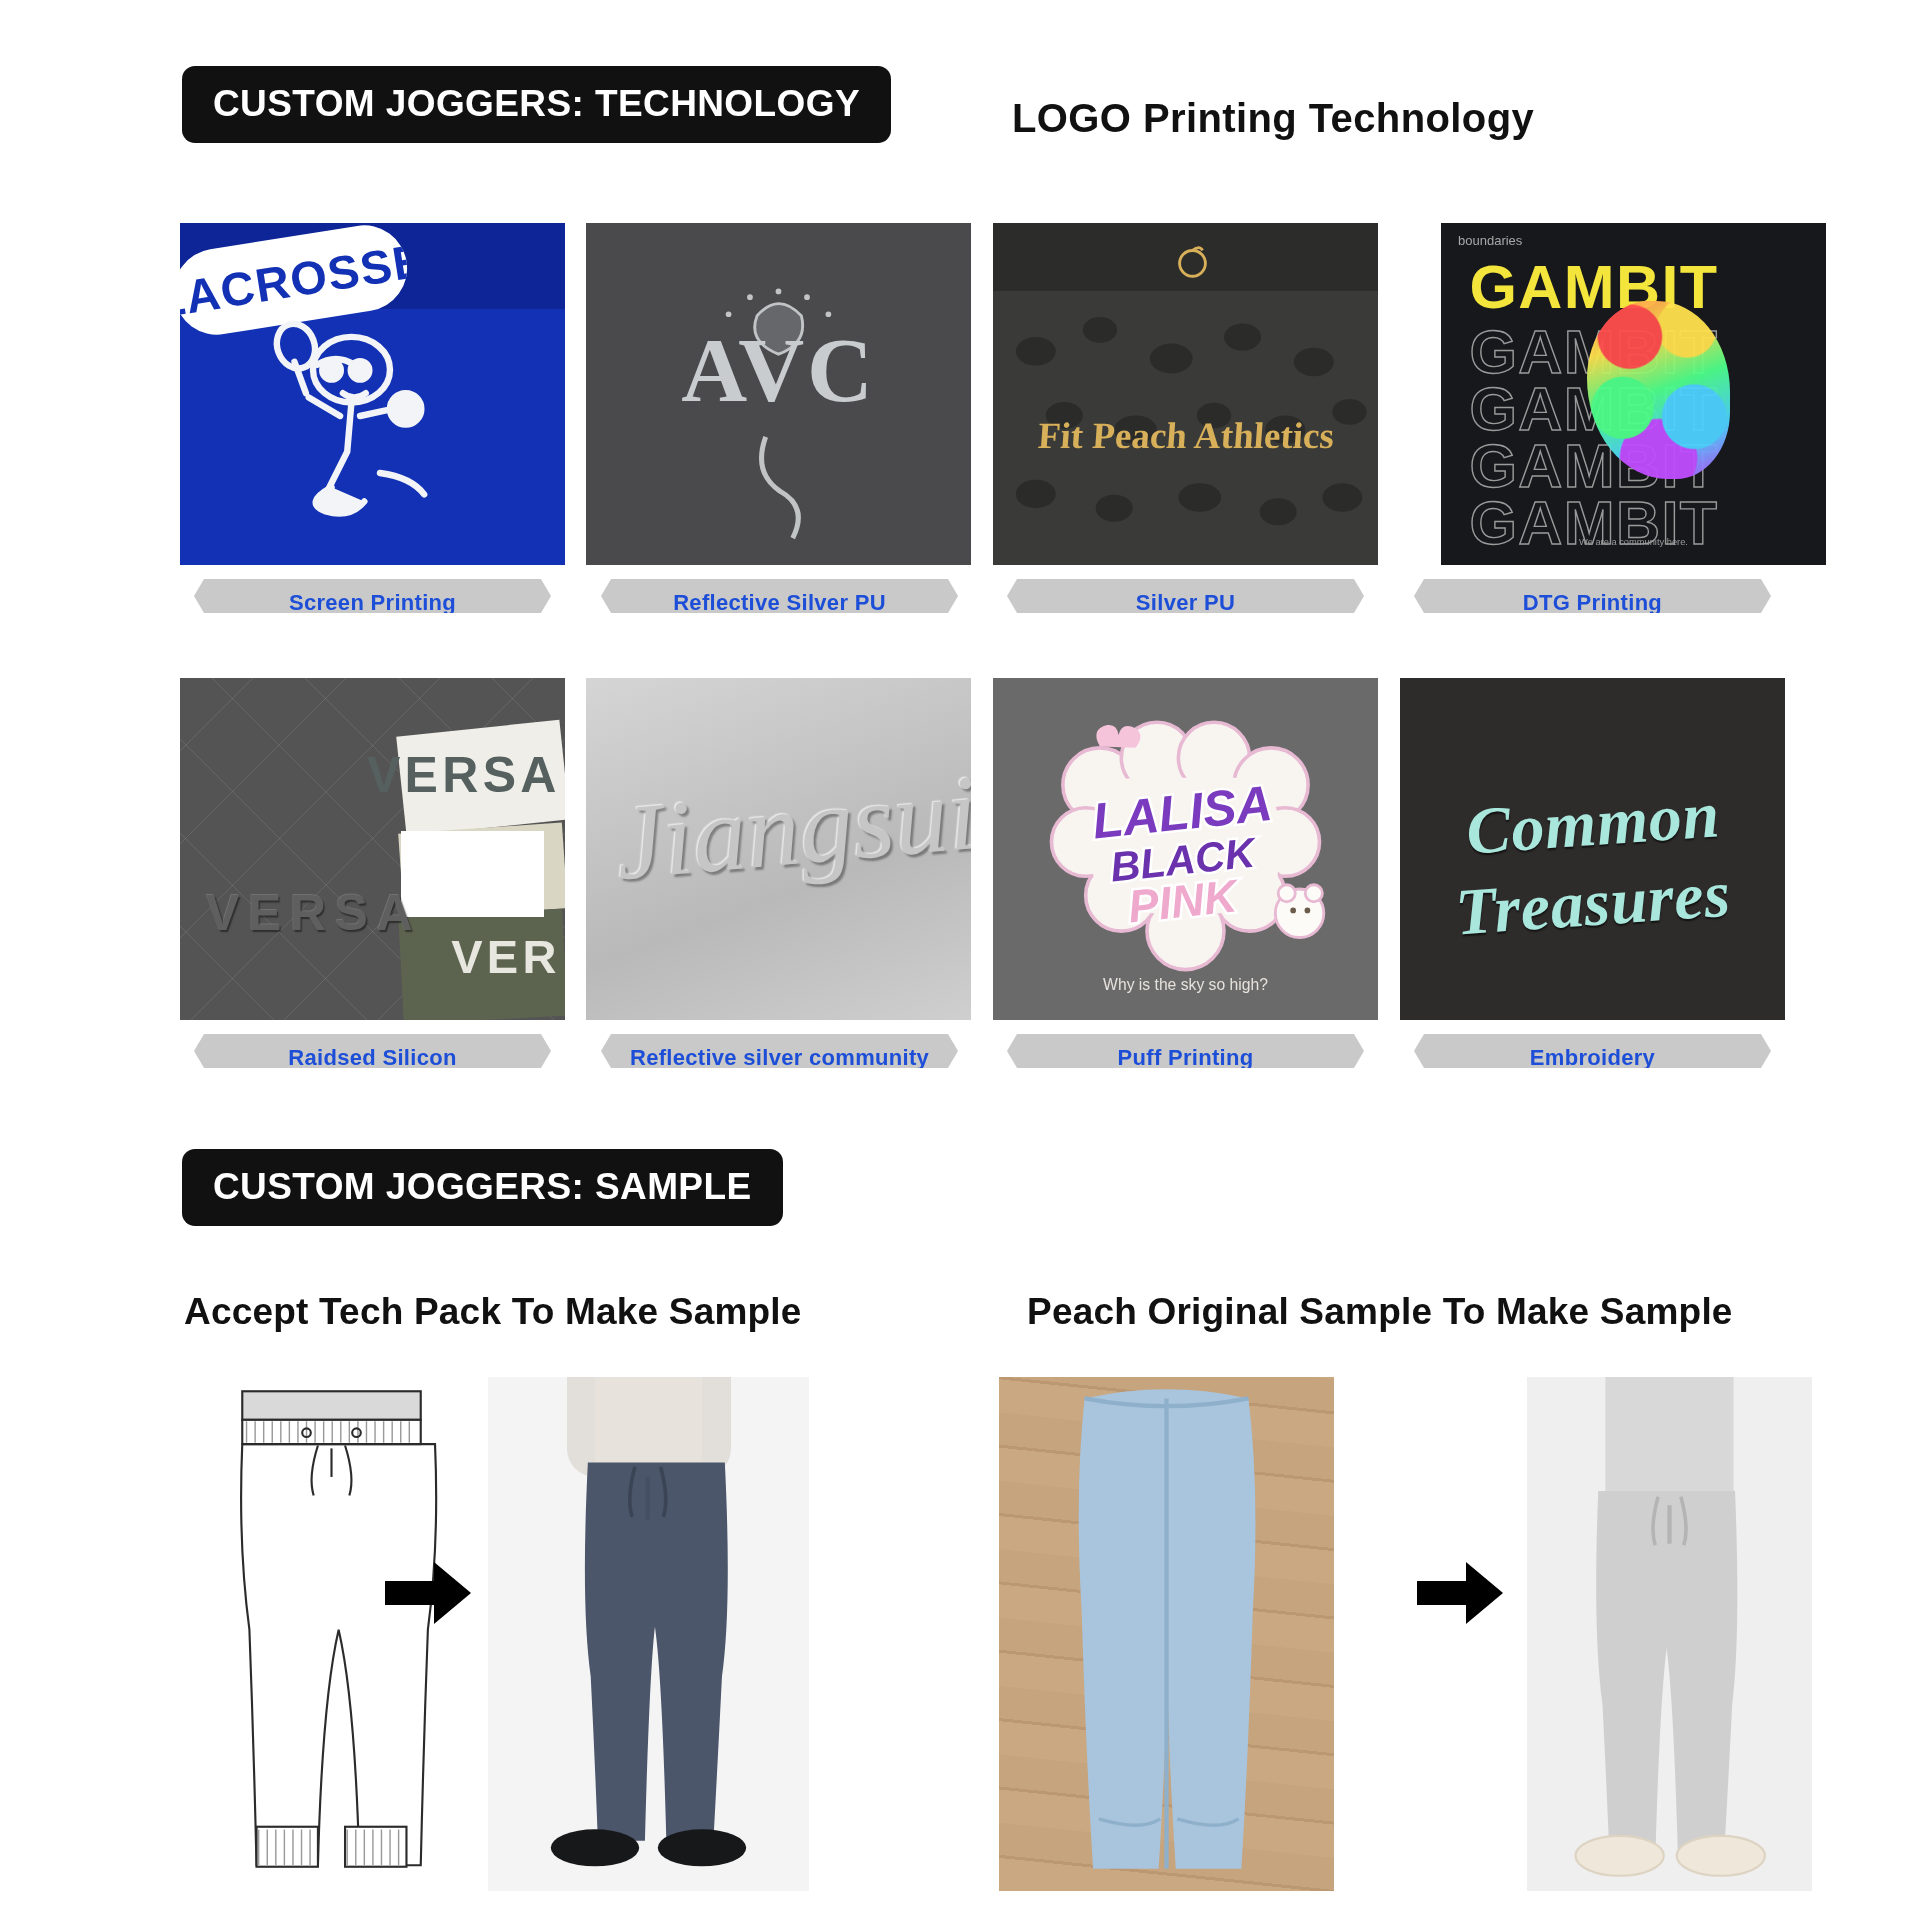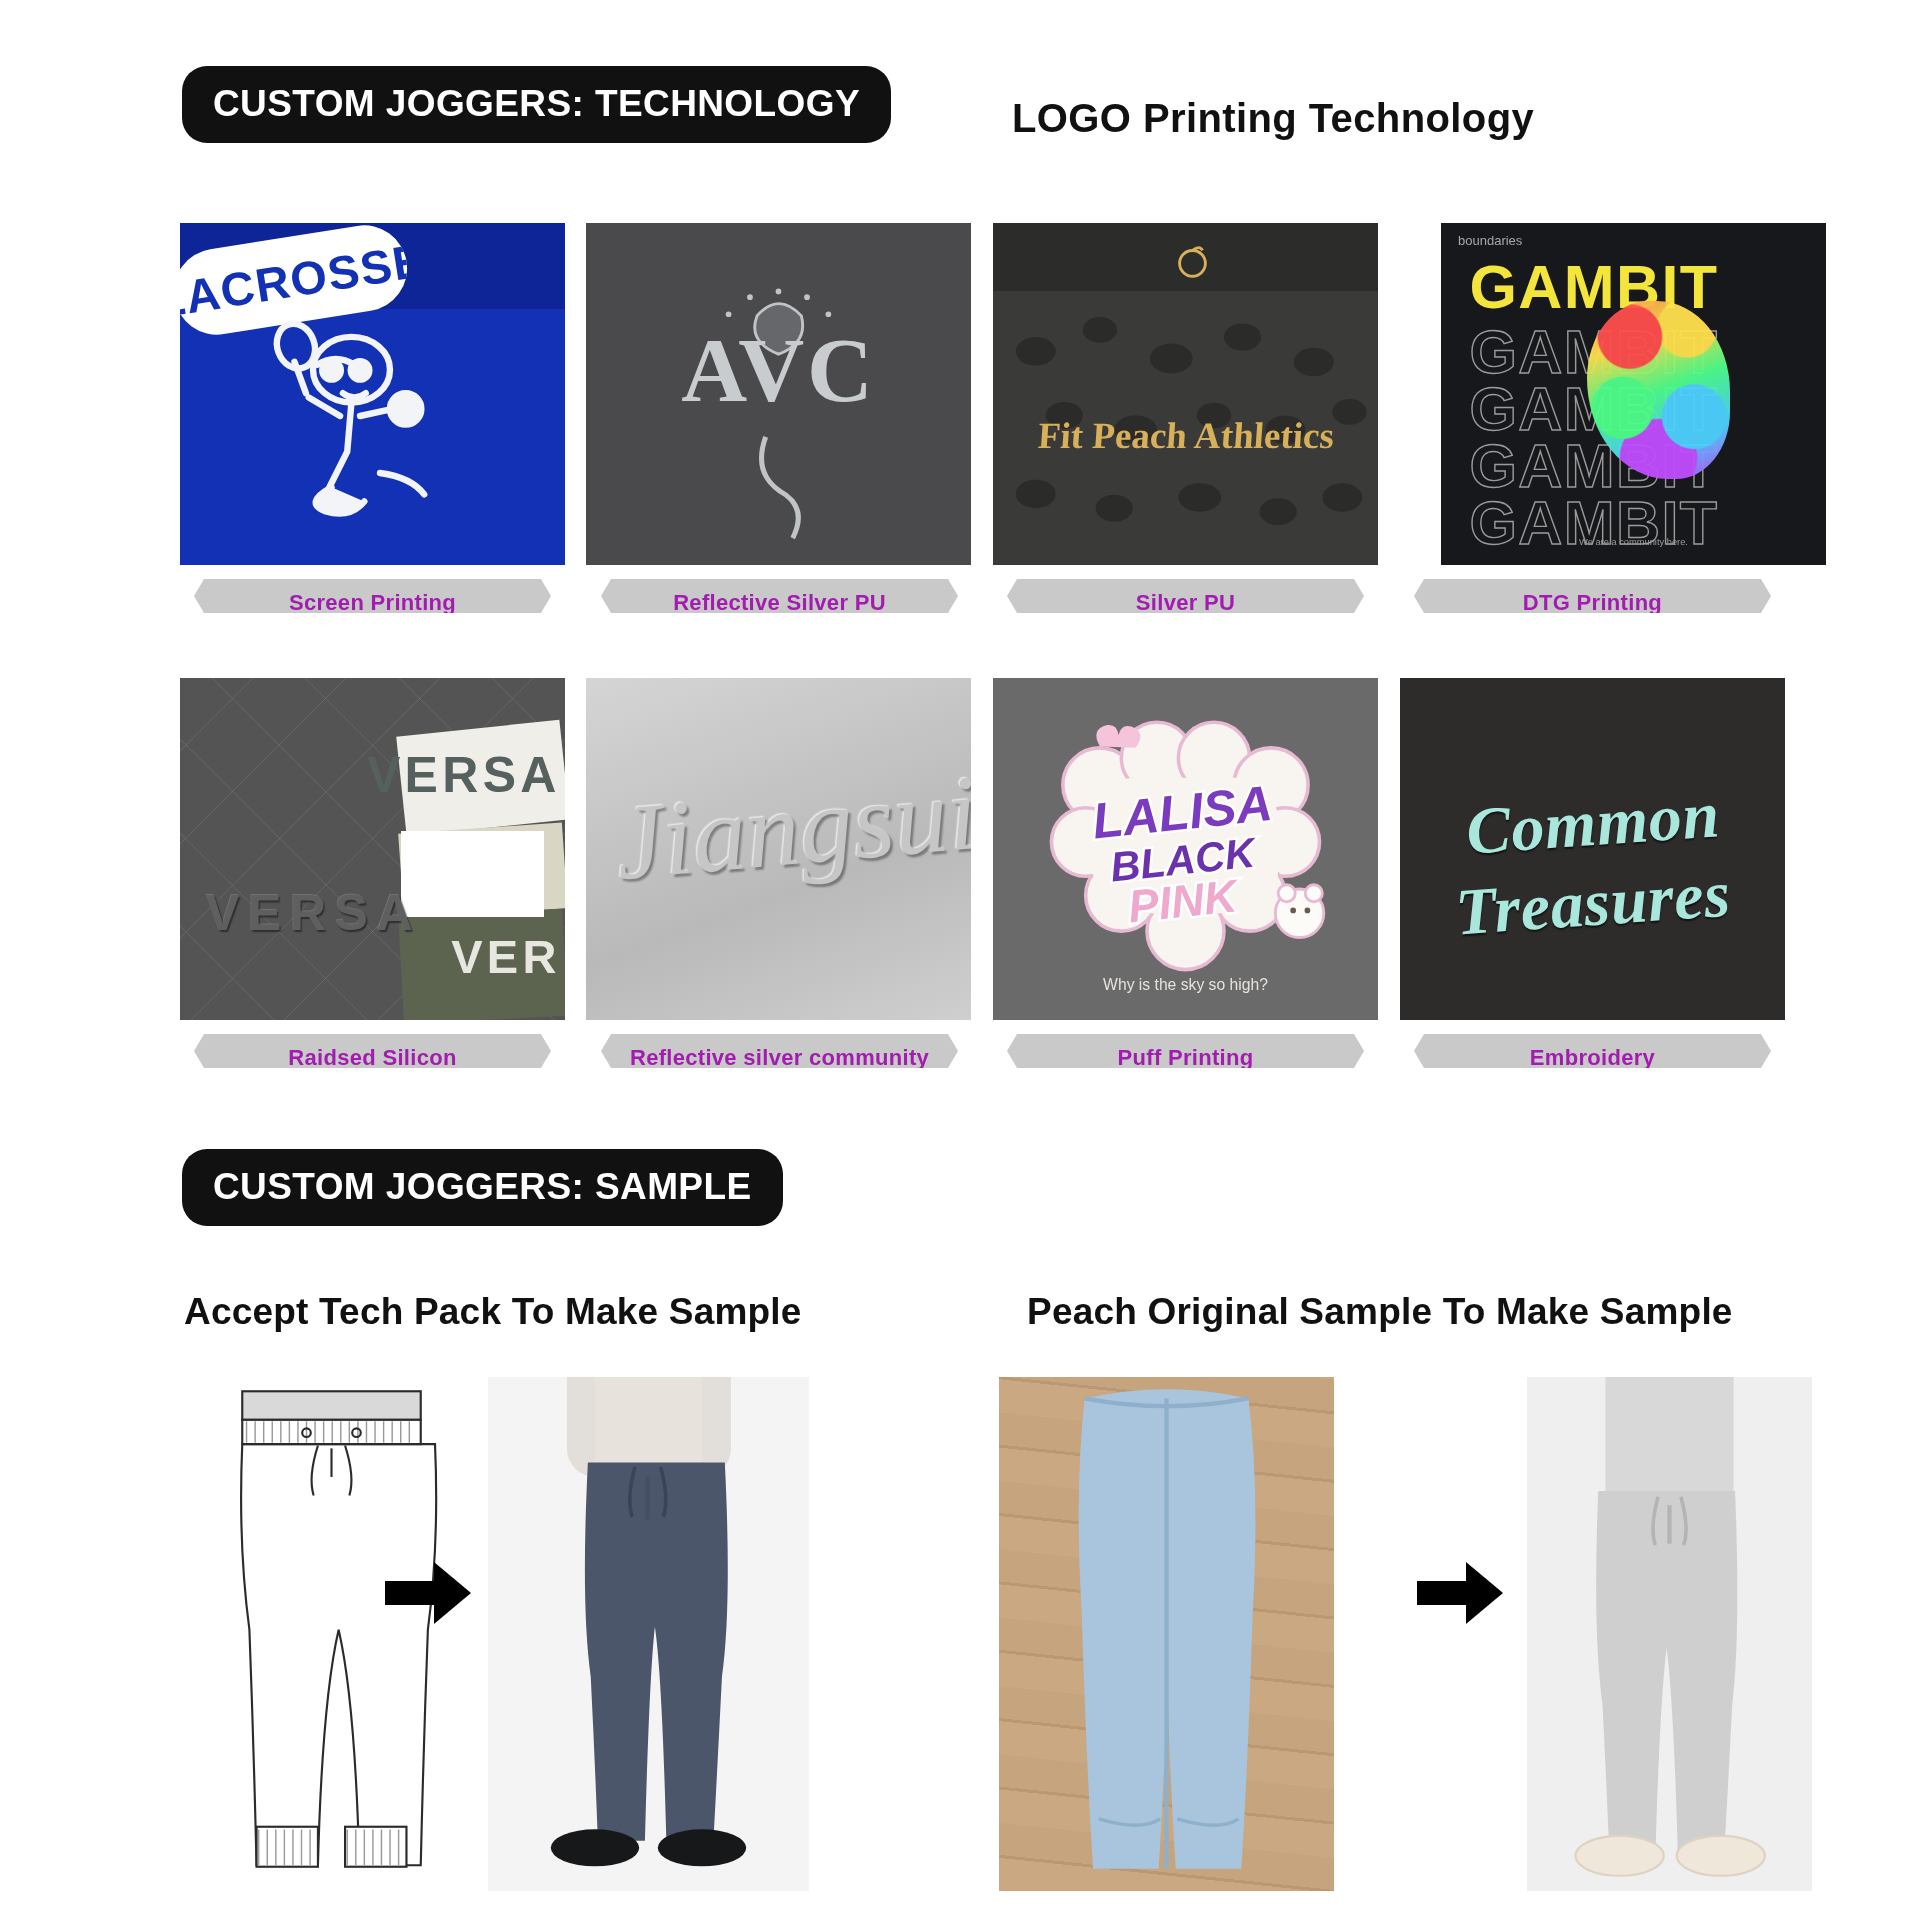--- a/index.html
+++ b/index.html
@@ -17,21 +17,21 @@
     background: #fff;
   }
 
   
   .pill {
     display: inline-block;
     background: #111111;
     color: #ffffff;
     font-weight: bold;
     letter-spacing: 0.4px;
-    border-radius: 25px;
+    border-radius: 13px;
     padding: 18.5px 31px 21.4px 31px;
     font-size: 37px;
     line-height: 1;
   }
   .hdr-row {
     position: absolute;
     display: flex;
     align-items: center;
   }
   .hdr-title {
@@ -52,21 +52,21 @@
   .tile .img {
     position: absolute;
     inset: 0;
     overflow: hidden;
   }
   .caption {
     position: absolute;
     width: 357px;
     height: 48px;
     background: #c9c9c9;
-    color: #a21caf;
+    color: #1d4ed8;
     font-weight: bold;
     font-size: 22px;
     letter-spacing: 0.3px;
     display: flex;
     align-items: center;
     justify-content: center;
     clip-path: polygon(10px 0, 347px 0, 357px 17px, 347px 34px, 10px 34px, 0 17px);
   }
 
   

